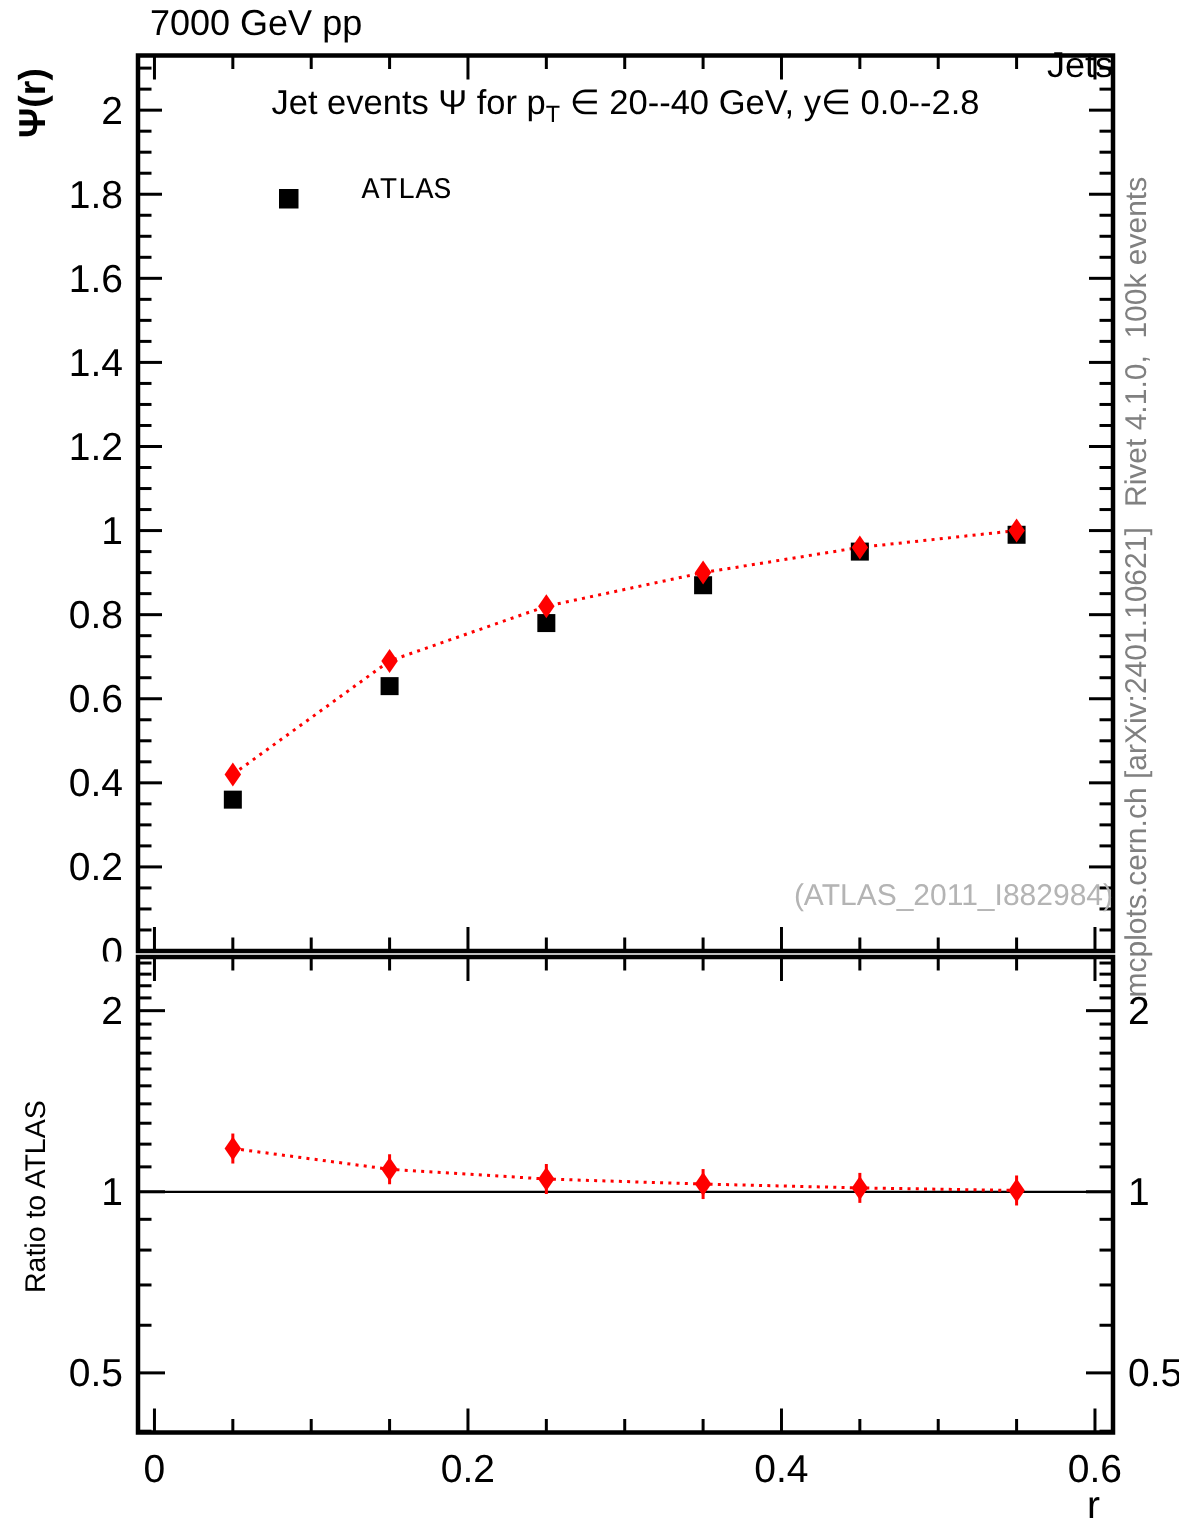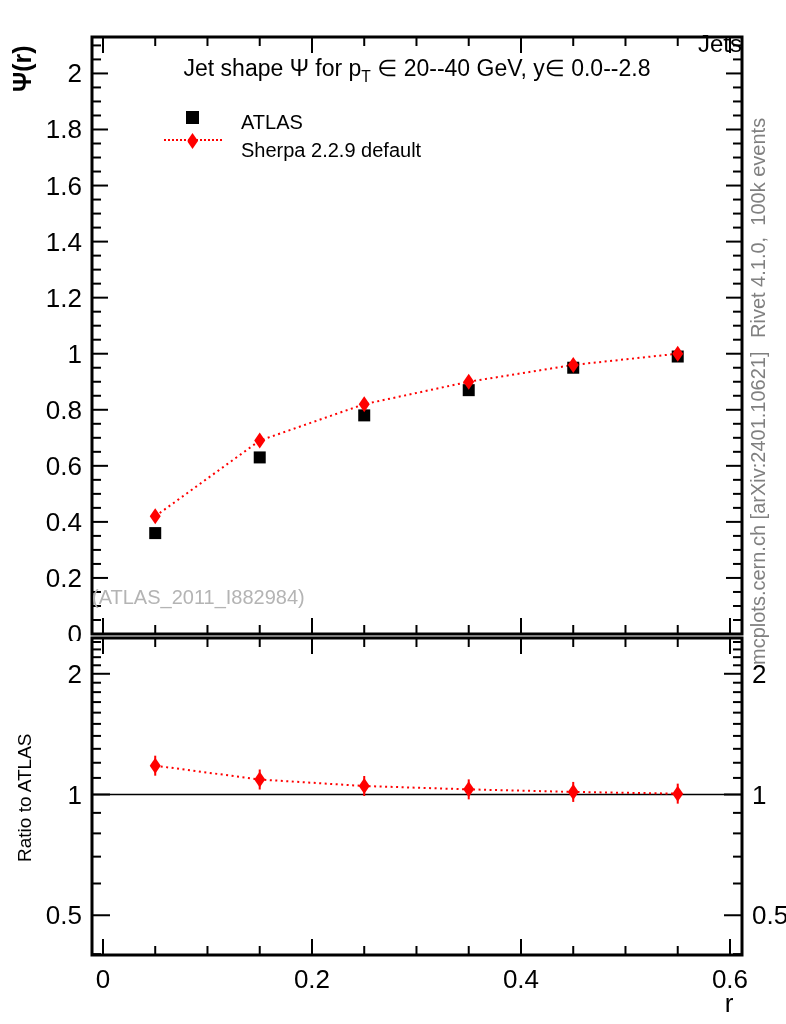--- a/index.html
+++ b/index.html
@@ -11,24 +11,24 @@
   .hdr{font-size:24px;white-space:nowrap;}
   #header-left{left:100px;top:2px;}
   #header-right{right:44px;top:2px;margin-top:28px;}
   #plot-title{left:92px;width:650px;top:55px;text-align:center;font-size:23px;white-space:nowrap;}
   #plot-title sub{font-size:0.68em;}
   .rot{transform:rotate(-90deg);transform-origin:left top;white-space:pre;}
   #ylabel-main{left:8px;top:92px;font-size:25px;font-weight:600;}
   #ylabel-ratio{left:14px;top:862px;font-size:19px;}
   #note-rivet{left:747px;top:338px;font-size:20px;color:#808080;}
   #note-mcplots{left:747px;top:665px;font-size:20px;color:#808080;}
-  #watermark{left:92px;width:650px;top:586px;text-align:left;font-size:20px;color:#b4b4b4;}
+  #watermark{left:92px;width:650px;top:586px;text-align:right;font-size:20px;color:#b4b4b4;}
   #xlabel{left:716px;top:988px;width:26px;text-align:center;font-size:26px;}
   #legend{left:150px;top:111px;}
-  .leg-row{display:flex;align-items:flex-start;height:28px;}
+  .leg-row{display:flex;align-items:flex-end;height:28px;font-family:Liberation Mono, monospace;}
   .leg-marker{width:85px;display:flex;align-items:center;justify-content:center;position:relative;}
   .leg-label{font-size:20px;margin-left:6px;white-space:nowrap;}
   .sq{width:13px;height:13px;background:#000;}
   .dline{width:58px;border-top:2px dotted #ff0000;position:relative;}
   .dia{position:absolute;left:50%;top:50%;transform:translate(-50%,-50%);
        width:11px;height:16px;background:#ff0000;
        clip-path:polygon(50% 0,100% 50%,50% 100%,0 50%);}
   svg{position:absolute;left:0;top:0;}
   svg text{font-family:"Liberation Sans", sans-serif;fill:#000;}
 </style>
@@ -268,43 +268,36 @@
       <polygon points="155.2234726688103,757.6857037209397 160.7234726688103,765.6857037209397 155.2234726688103,773.6857037209397 149.7234726688103,765.6857037209397" fill="#ff0000"></polygon>
       <polygon points="259.7250803858521,771.5054817364437 265.2250803858521,779.5054817364437 259.7250803858521,787.5054817364437 254.2250803858521,779.5054817364437" fill="#ff0000"></polygon>
       <polygon points="364.2266881028939,778.0180682028373 369.7266881028939,786.0180682028373 364.2266881028939,794.0180682028373 358.7266881028939,786.0180682028373" fill="#ff0000"></polygon>
       <polygon points="468.7282958199356,781.3680060158483 474.2282958199356,789.3680060158483 468.7282958199356,797.3680060158483 463.2282958199356,789.3680060158483" fill="#ff0000"></polygon>
       <polygon points="573.2299035369774,783.9234268718676 578.7299035369774,791.9234268718676 573.2299035369774,799.9234268718676 567.7299035369774,791.9234268718676" fill="#ff0000"></polygon>
       <polygon points="677.7315112540192,785.6481082646187 683.2315112540192,793.6481082646187 677.7315112540192,801.6481082646187 672.2315112540192,793.6481082646187" fill="#ff0000"></polygon>
       <rect x="92" y="37" width="650" height="597" fill="none" stroke="#000" stroke-width="3"></rect>
       <rect x="92" y="638" width="650" height="317" fill="none" stroke="#000" stroke-width="3"></rect>
     </svg>
 
+  <div class="abs hdr" id="header-left">7000 GeV pp</div>
   <div class="abs hdr" id="header-right">Jets</div>
 
-  <div class="abs" id="plot-title"><span>Jet shape Ψ for p</span><sub>T</sub><span> ∈ 20--40 GeV, y∈ 0.0--2.8</span></div>
+  <div class="abs" id="plot-title"><span>Jet events Ψ for p</span><sub>T</sub><span> ∈ 20--40 GeV, y∈ 0.0--2.8</span></div>
 
   <div class="abs rot" id="ylabel-main">Ψ(r)</div>
   <div class="abs rot" id="ylabel-ratio">Ratio to ATLAS</div>
   <div class="abs" id="xlabel">r</div>
 
   <div class="abs rot" id="note-rivet">Rivet 4.1.0,  100k events</div>
   <div class="abs rot" id="note-mcplots">mcplots.cern.ch [arXiv:2401.10621]</div>
 
   <div class="abs" id="watermark">(ATLAS_2011_I882984)</div>
 
   <div class="abs" id="legend">
     <div class="leg-row">
       <span class="leg-marker">
           <span class="sq" style="background: rgb(0, 0, 0);"></span>
         </span>
       <span class="leg-label">ATLAS</span>
     </div>
-    <div class="leg-row">
-      <span class="leg-marker">
-          <span class="dline" style="border-top-color: rgb(255, 0, 0);">
-            <span class="dia" style="background: rgb(255, 0, 0);"></span>
-          </span>
-        </span>
-      <span class="leg-label">Sherpa 2.2.9 default</span>
-    </div>
   </div>
 
 </div>
 
 </body></html>

